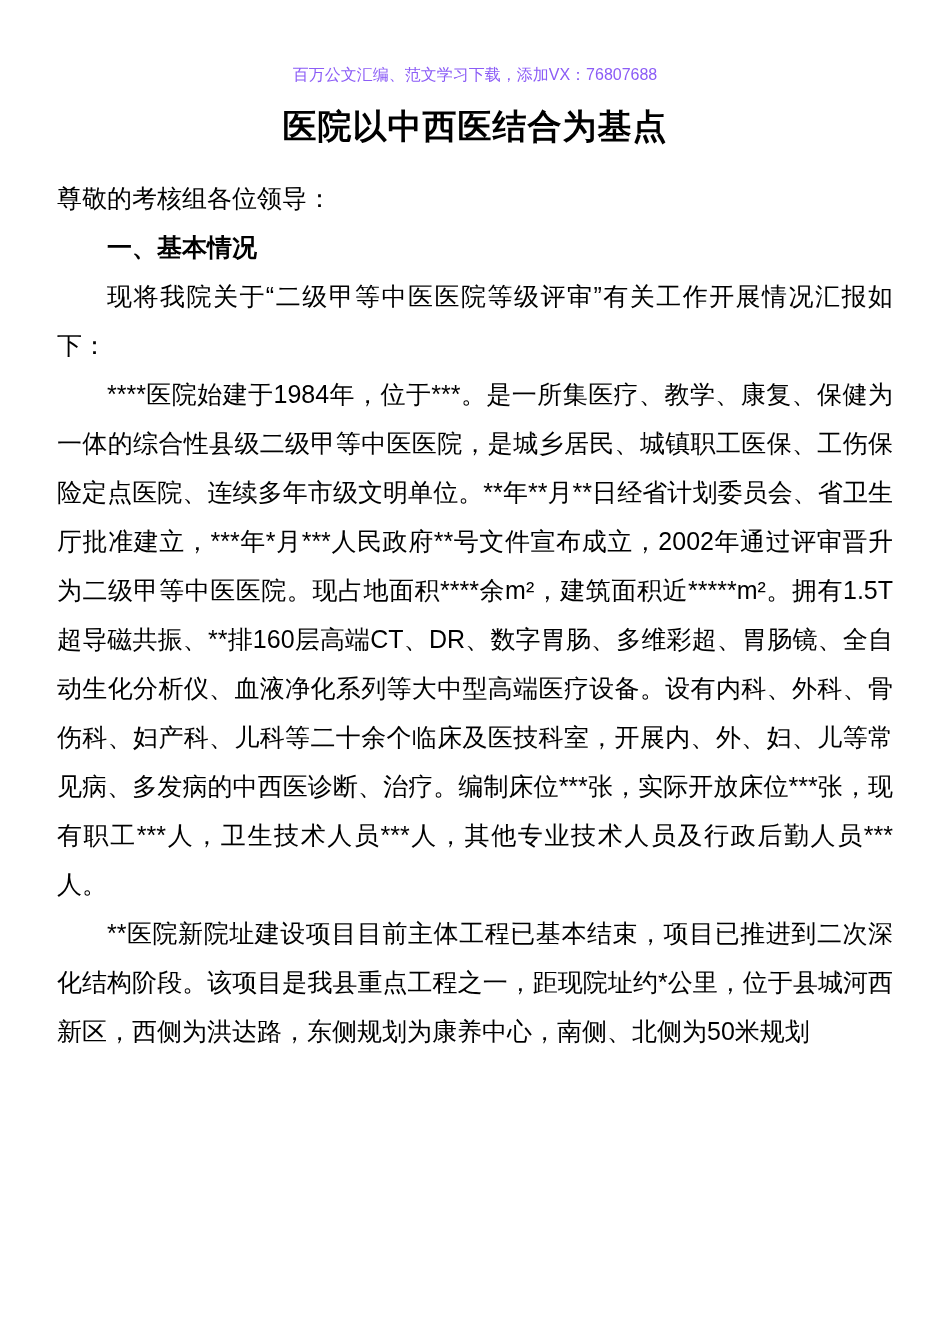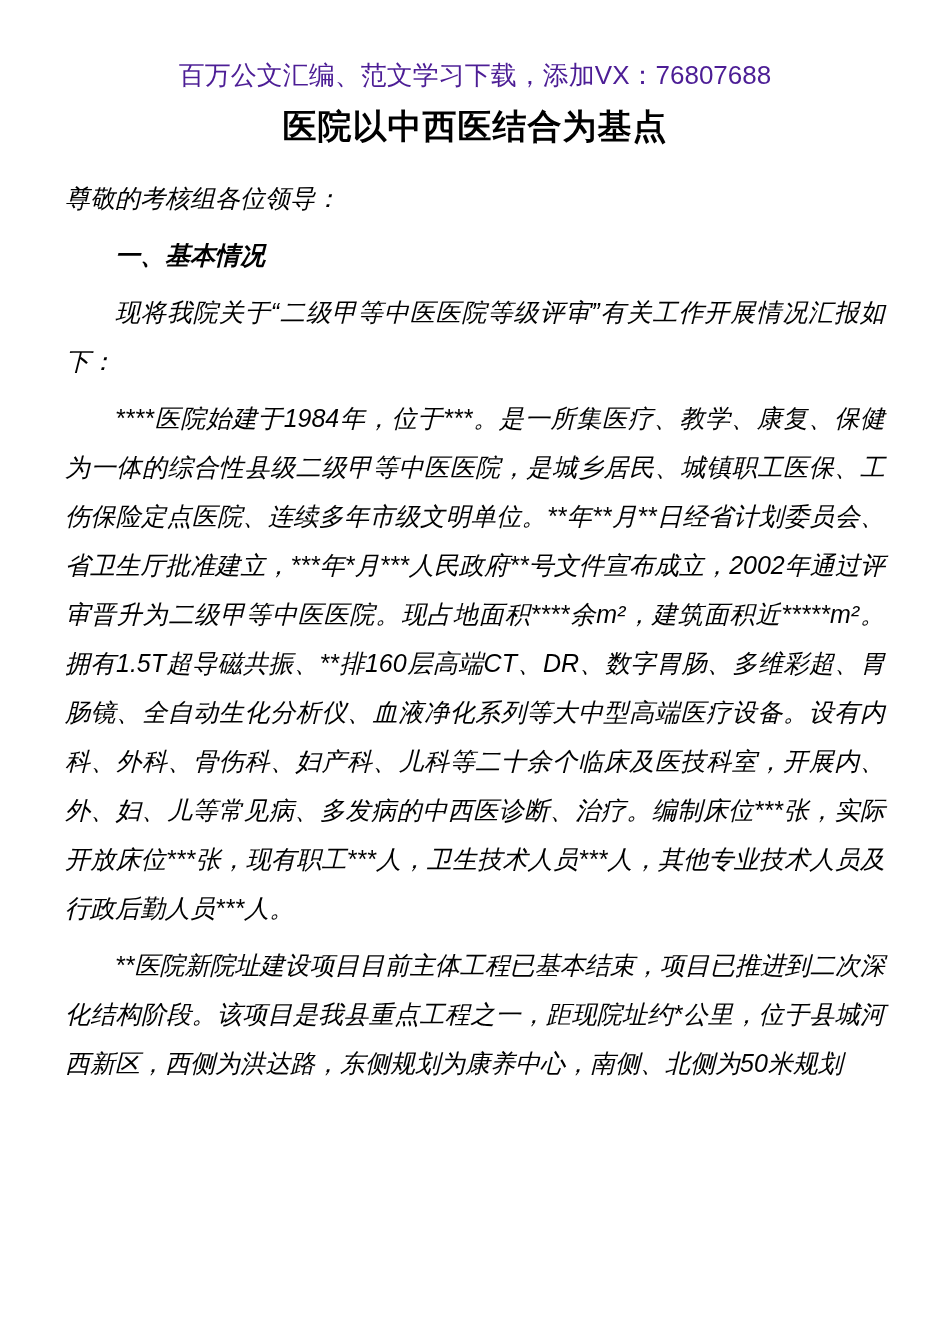--- a/index.html
+++ b/index.html
@@ -12,44 +12,43 @@
     width: 950px;
     height: 1344px;
     box-sizing: border-box;
     padding: 62px 57px 0 57px;
     overflow: hidden;
     background: #ffffff;
     color: #000000;
     font-family: "Liberation Sans", sans-serif;
   }
   .watermark {
-    color: #4c1d95;
+    color: #8b5cf6;
     text-align: center;
-    font-size: 26px;
+    font-size: 16px;
     line-height: 26px;
     white-space: nowrap;
   }
   .doc-title {
     text-align: center;
     font-weight: 700;
     font-size: 34px;
     line-height: 44px;
     margin: 16px 0 0 0;
     letter-spacing: 1px;
   }
   .doc-body {
     margin-top: 26px;
   }
   .doc-body p {
-    margin: 8px;
+    margin: 0;
     font-size: 25px;
     line-height: 49px;
     text-align: justify;
     word-break: break-all;
-    font-style: italic;
   }
   .doc-body p.indent {
     text-indent: 2em;
   }
   .doc-body p.bold {
     font-weight: 700;
   }
 </style>
 </head>
 <body>

